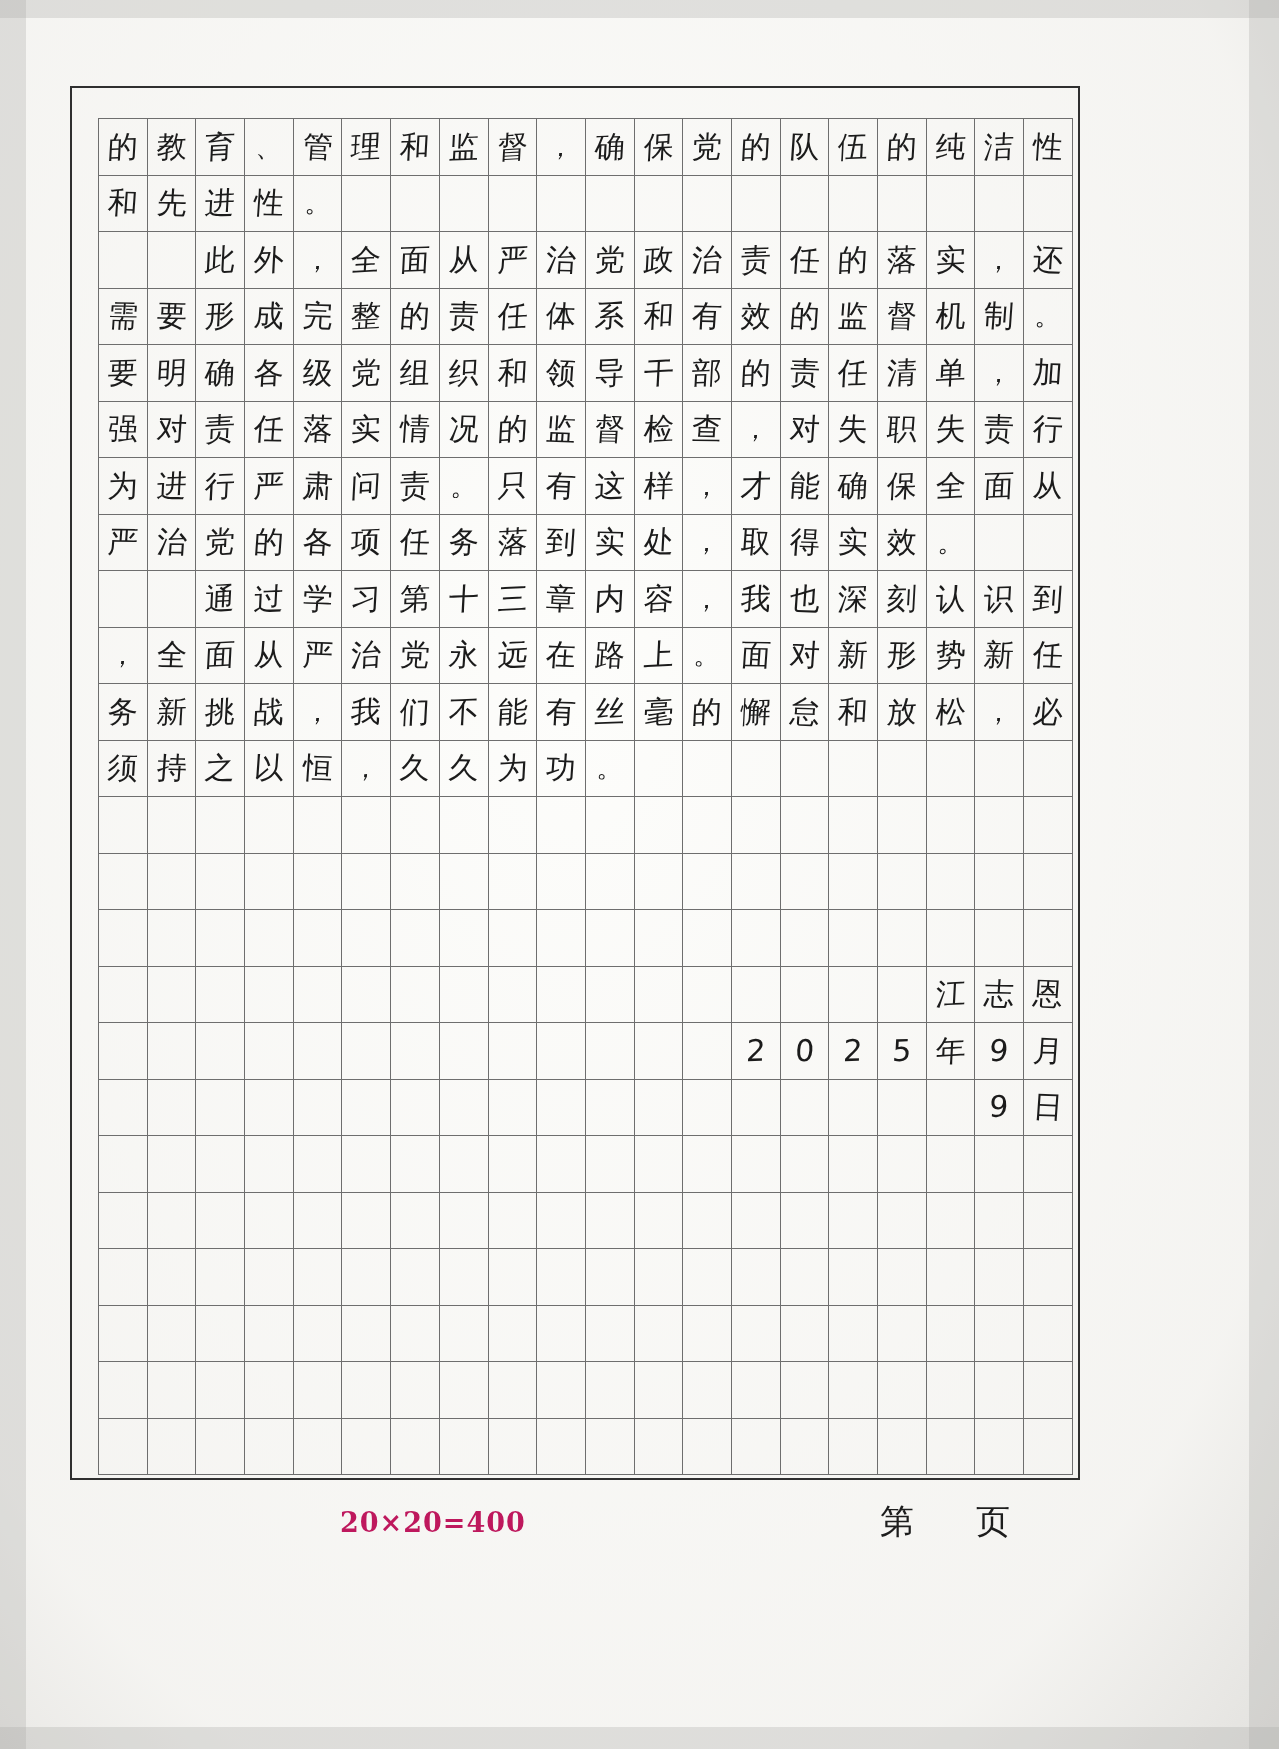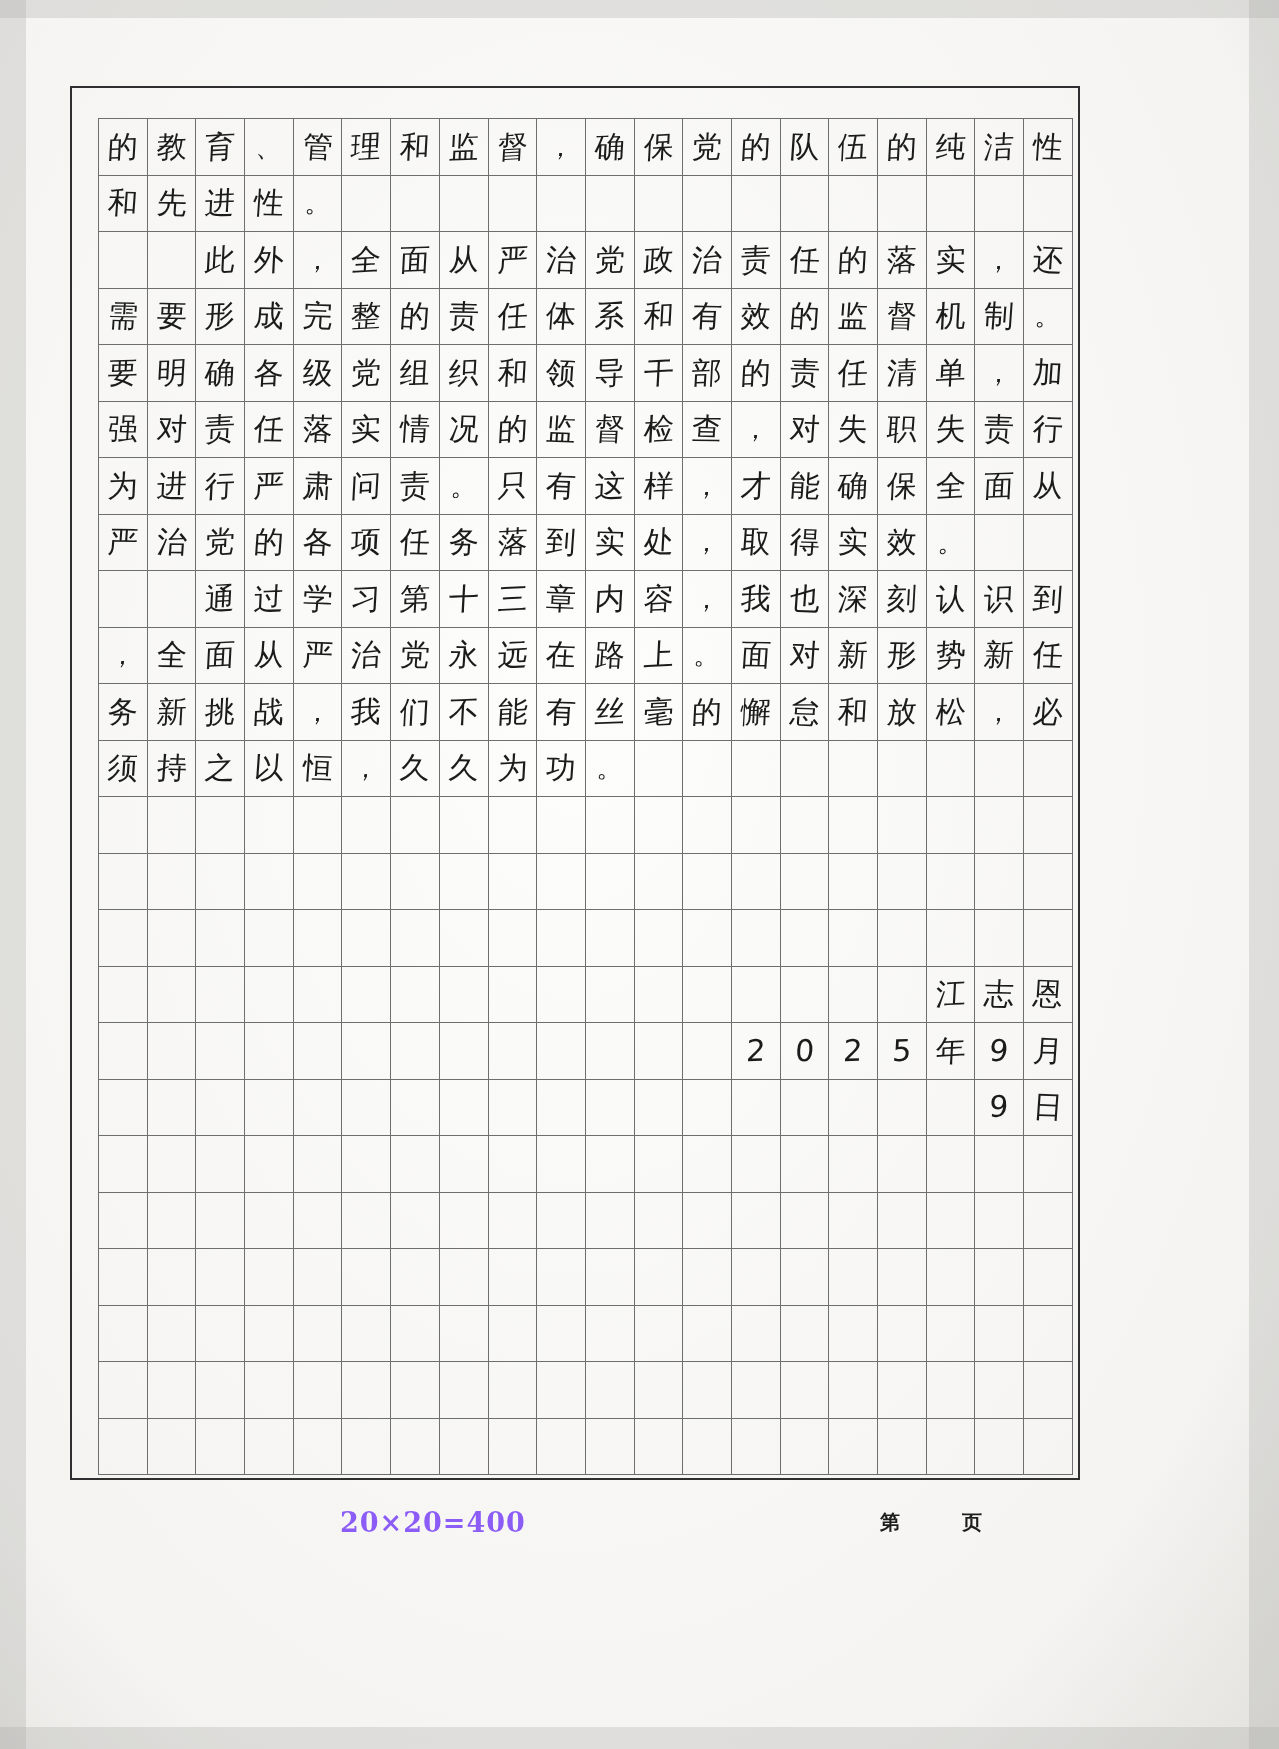--- a/index.html
+++ b/index.html
@@ -93,29 +93,29 @@
     height: 60px;
     display: flex;
     align-items: center;
   }
   #footer-count {
     position: absolute;
     left: 270px;
     font-family: "DejaVu Serif", serif;
     font-weight: bold;
     font-size: 27px;
-    color: #8b5cf6;
+    color: #be185d;
     letter-spacing: 1px;
   }
   #footer-page {
     position: absolute;
     left: 810px;
     font-family: "DejaVu Sans", sans-serif;
-    font-weight: bold;
-    font-size: 20px;
+    font-weight: normal;
+    font-size: 34px;
     color: #1d1d1d;
   }
   #footer-page .gap { display: inline-block; width: 62px; }
 
   
   #edge-left, #edge-right, #edge-top, #edge-bottom {
     position: absolute;
     background: rgba(170,168,164,0.30);
     pointer-events: none;
   }

